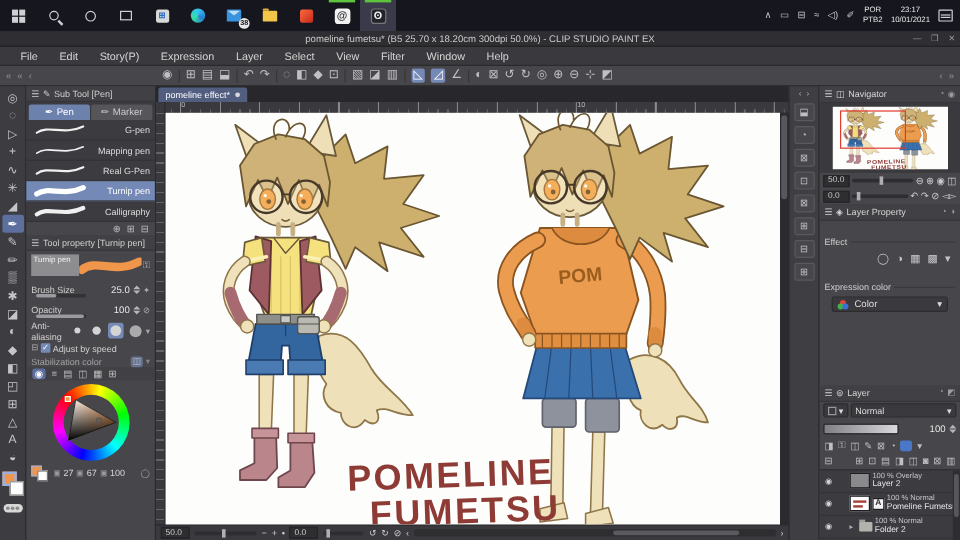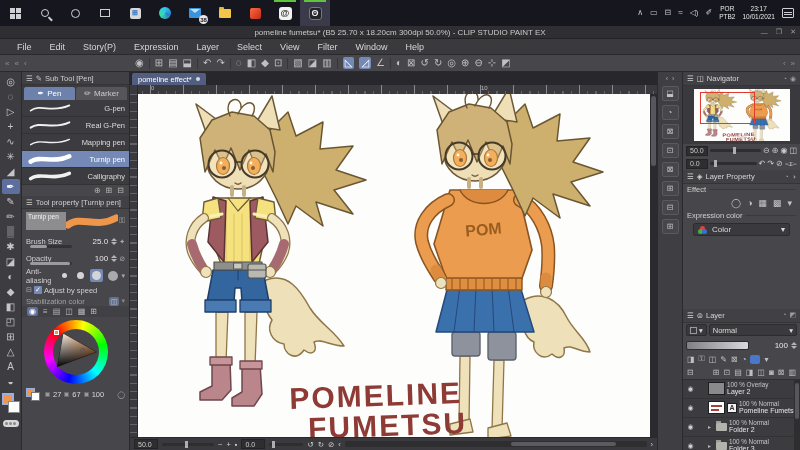--- a/index.html
+++ b/index.html
@@ -137,21 +137,21 @@
   .rightpanel { width:118px; background:#47474b; display:flex; flex-direction:column; font-size:8px; border-left:1px solid #2a2a2c; }
   .rp-h { height:14px; background:#414145; display:flex; align-items:center; gap:3px; padding:0 4px; font-size:7.5px; color:#d5d5d5; border-bottom:1px solid #353538; }
   .rp-h .tabico { margin-left:auto; display:flex; gap:3px; font-size:7px; color:#9d9da1; }
   .thumbwrap { height:58px; background:#3a3a3e; display:flex; align-items:center; justify-content:center; }
   .navthumb { width:96px; height:52px; background:#fff; position:relative; }
   .viewrect { position:absolute; left:7%; top:5%; width:57%; height:62%; border:1px solid #e23a2e; }
   .navrow { height:13px; display:flex; align-items:center; gap:2px; padding:0 3px; color:#c9c9cd; }
   .navrow .sbox { min-width:22px; }
   .navrow .strack { flex:1; width:auto; }
   .nr-i { font-size:8px; }
-  .lbl-line { display:flex; align-items:center; gap:3px; padding:0 4px; height:11px; font-size:7.5px; color:#cfcfcf; }
+  .lbl-line { display:flex; align-items:center; gap:3px; padding:0 4px; height:11px; font-size:7.5px; color:#cfcfcf;margin-top:12px; }
   .lbl-line::after { content:""; flex:1; height:1px; background:#3a3a3d; }
   .effrow { height:15px; display:flex; align-items:center; justify-content:flex-end; gap:6px; padding:0 8px; font-size:9px; color:#c4c4c8; }
   .dd { margin:2px 10px; height:13px; background:#3a3a3e; border:1px solid #2c2c2f; border-radius:2px; display:flex; align-items:center; gap:4px; padding:0 4px; color:#dcdcdc; }
   .rgb { position:relative; width:10px; height:8px; }
   .rgb i { position:absolute; width:5px; height:5px; border-radius:50%; }
   .rgb .r { background:#e04438; left:2px; top:0; }
   .rgb .g { background:#43b04a; left:0; top:3px; }
   .rgb .b { background:#3a6fd8; left:4px; top:3px; }
   .blendrow { height:15px; display:flex; align-items:center; gap:2px; padding:0 3px; }
   .ddsm { height:12px; background:#3a3a3e; border:1px solid #2c2c2f; border-radius:2px; display:flex; align-items:center; gap:2px; padding:0 3px; font-size:7.5px; color:#dcdcdc; }
@@ -374,29 +374,29 @@
     </div>
     <div class="penlist">
       <div class="penrow">
         <svg width="44" height="12" viewBox="0 0 50 12">
             <path d="M3 9 C14 1 28 12 47 3" fill="none" stroke="#f0f0f0" stroke-width="2" stroke-linecap="round"></path>
           </svg>
         <span class="nm">G-pen</span>
       </div>
       <div class="penrow">
         <svg width="44" height="12" viewBox="0 0 50 12">
+            <path d="M3 9 C14 1 28 12 47 3" fill="none" stroke="#f0f0f0" stroke-width="1.6" stroke-linecap="round"></path>
+          </svg>
+        <span class="nm">Mapping pen</span>
+      </div>
+      <div class="penrow">
+        <svg width="44" height="12" viewBox="0 0 50 12">
             <path d="M3 9 C14 1 28 12 47 3" fill="none" stroke="#f0f0f0" stroke-width="2.2" stroke-linecap="round"></path>
           </svg>
         <span class="nm">Real G-Pen</span>
-      </div>
-      <div class="penrow">
-        <svg width="44" height="12" viewBox="0 0 50 12">
-            <path d="M3 9 C14 1 28 12 47 3" fill="none" stroke="#f0f0f0" stroke-width="1.6" stroke-linecap="round"></path>
-          </svg>
-        <span class="nm">Mapping pen</span>
       </div>
       <div class="penrow sel">
         <svg width="44" height="12" viewBox="0 0 50 12">
             <path d="M3 9 C14 1 28 12 47 3" fill="none" stroke="#ffffff" stroke-width="5" stroke-linecap="round"></path>
           </svg>
         <span class="nm">Turnip pen</span>
       </div>
       <div class="penrow">
         <svg width="44" height="12" viewBox="0 0 50 12">
             <path d="M3 9 C14 1 28 12 47 3" fill="none" stroke="#f0f0f0" stroke-width="4" stroke-linecap="round"></path>

